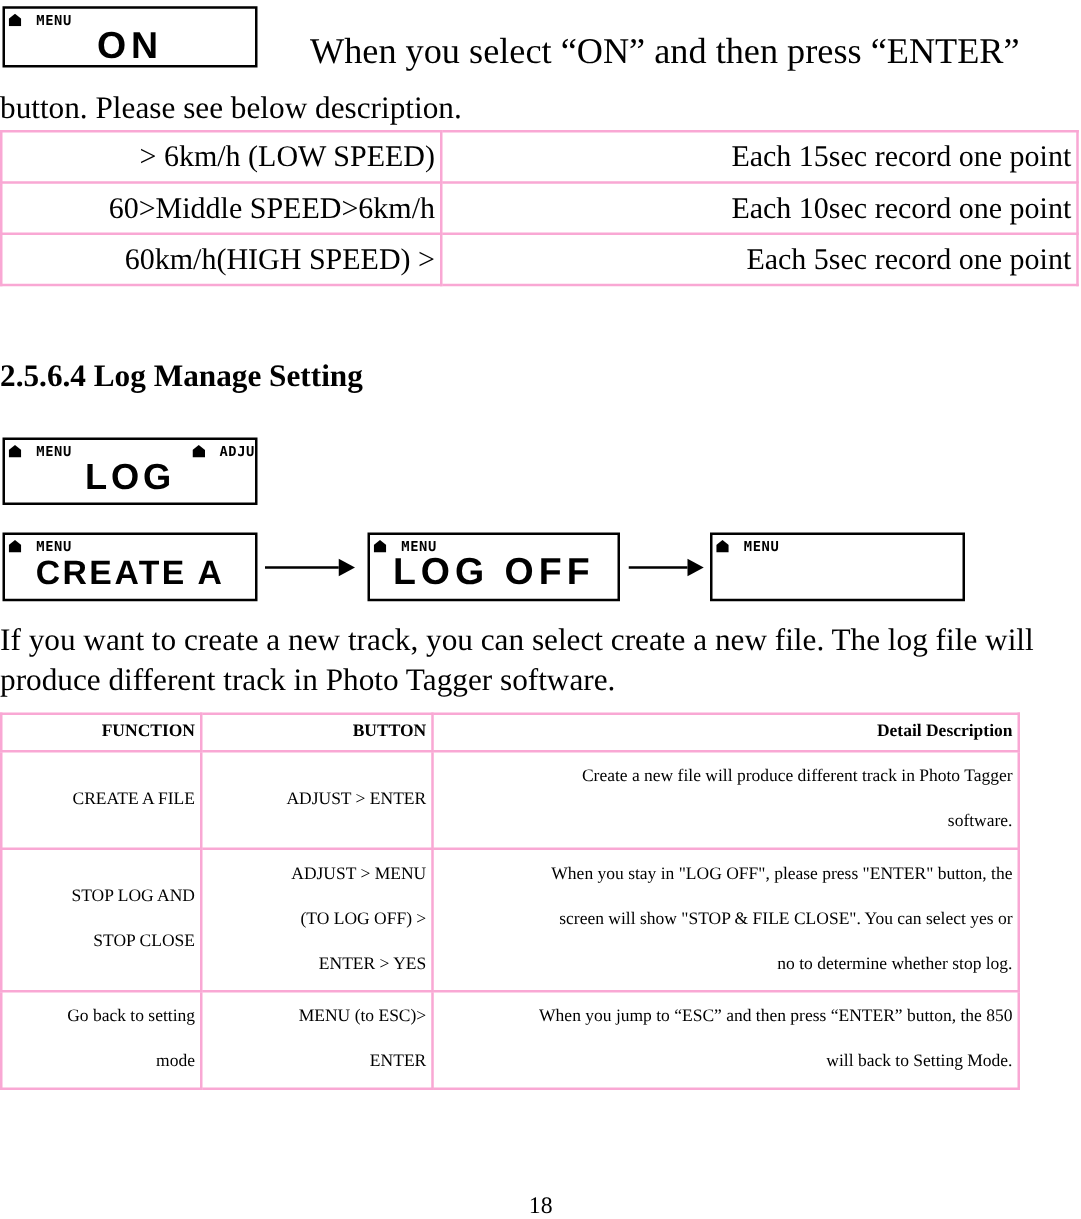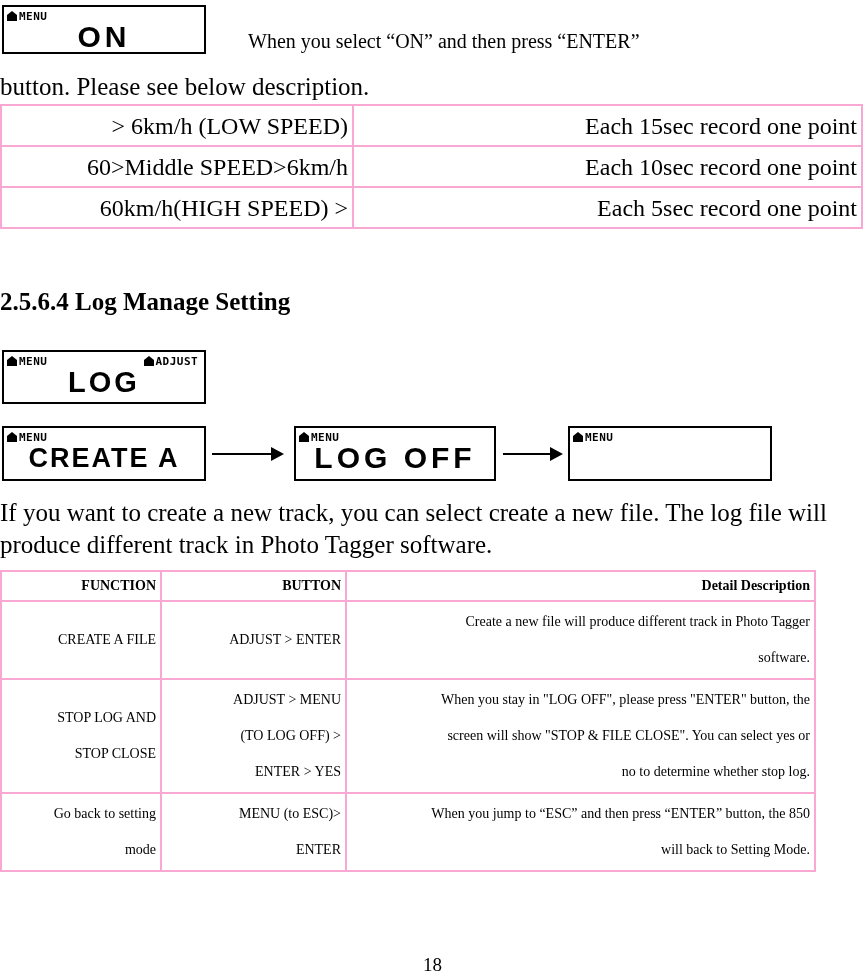--- a/index.html
+++ b/index.html
@@ -34,21 +34,21 @@
   .lcd-status {
     display: flex;
     align-items: center;
     height: 16px;
     padding: 2px 0 0 3px;
     box-sizing: border-box;
   }
   .lcd-status-item {
     display: flex;
     align-items: center;
-    gap: 2px;
+    gap: 12px;
   }
   .lcd-status-item + .lcd-status-item { margin-left: 96px; }
   .home-icon {
     width: 10px;
     height: 10px;
     display: inline-block;
     position: relative;
     flex: none;
   }
   .home-icon svg { display: block; }
@@ -99,21 +99,21 @@
     flex: none;
   }
   #arrow-1 { left: 212px; top: 447px; width: 72px; }
   #arrow-2 { left: 503px; top: 447px; width: 60px; }
 
   
   #intro-line1 {
     position: absolute;
     left: 248px;
     top: 26px;
-    font-size: 20px;
+    font-size: 29px;
     line-height: 30px;
     white-space: nowrap;
   }
   #intro-line2 {
     position: absolute;
     left: 0px;
     top: 72px;
     font-size: 25px;
     line-height: 30px;
     white-space: nowrap;

